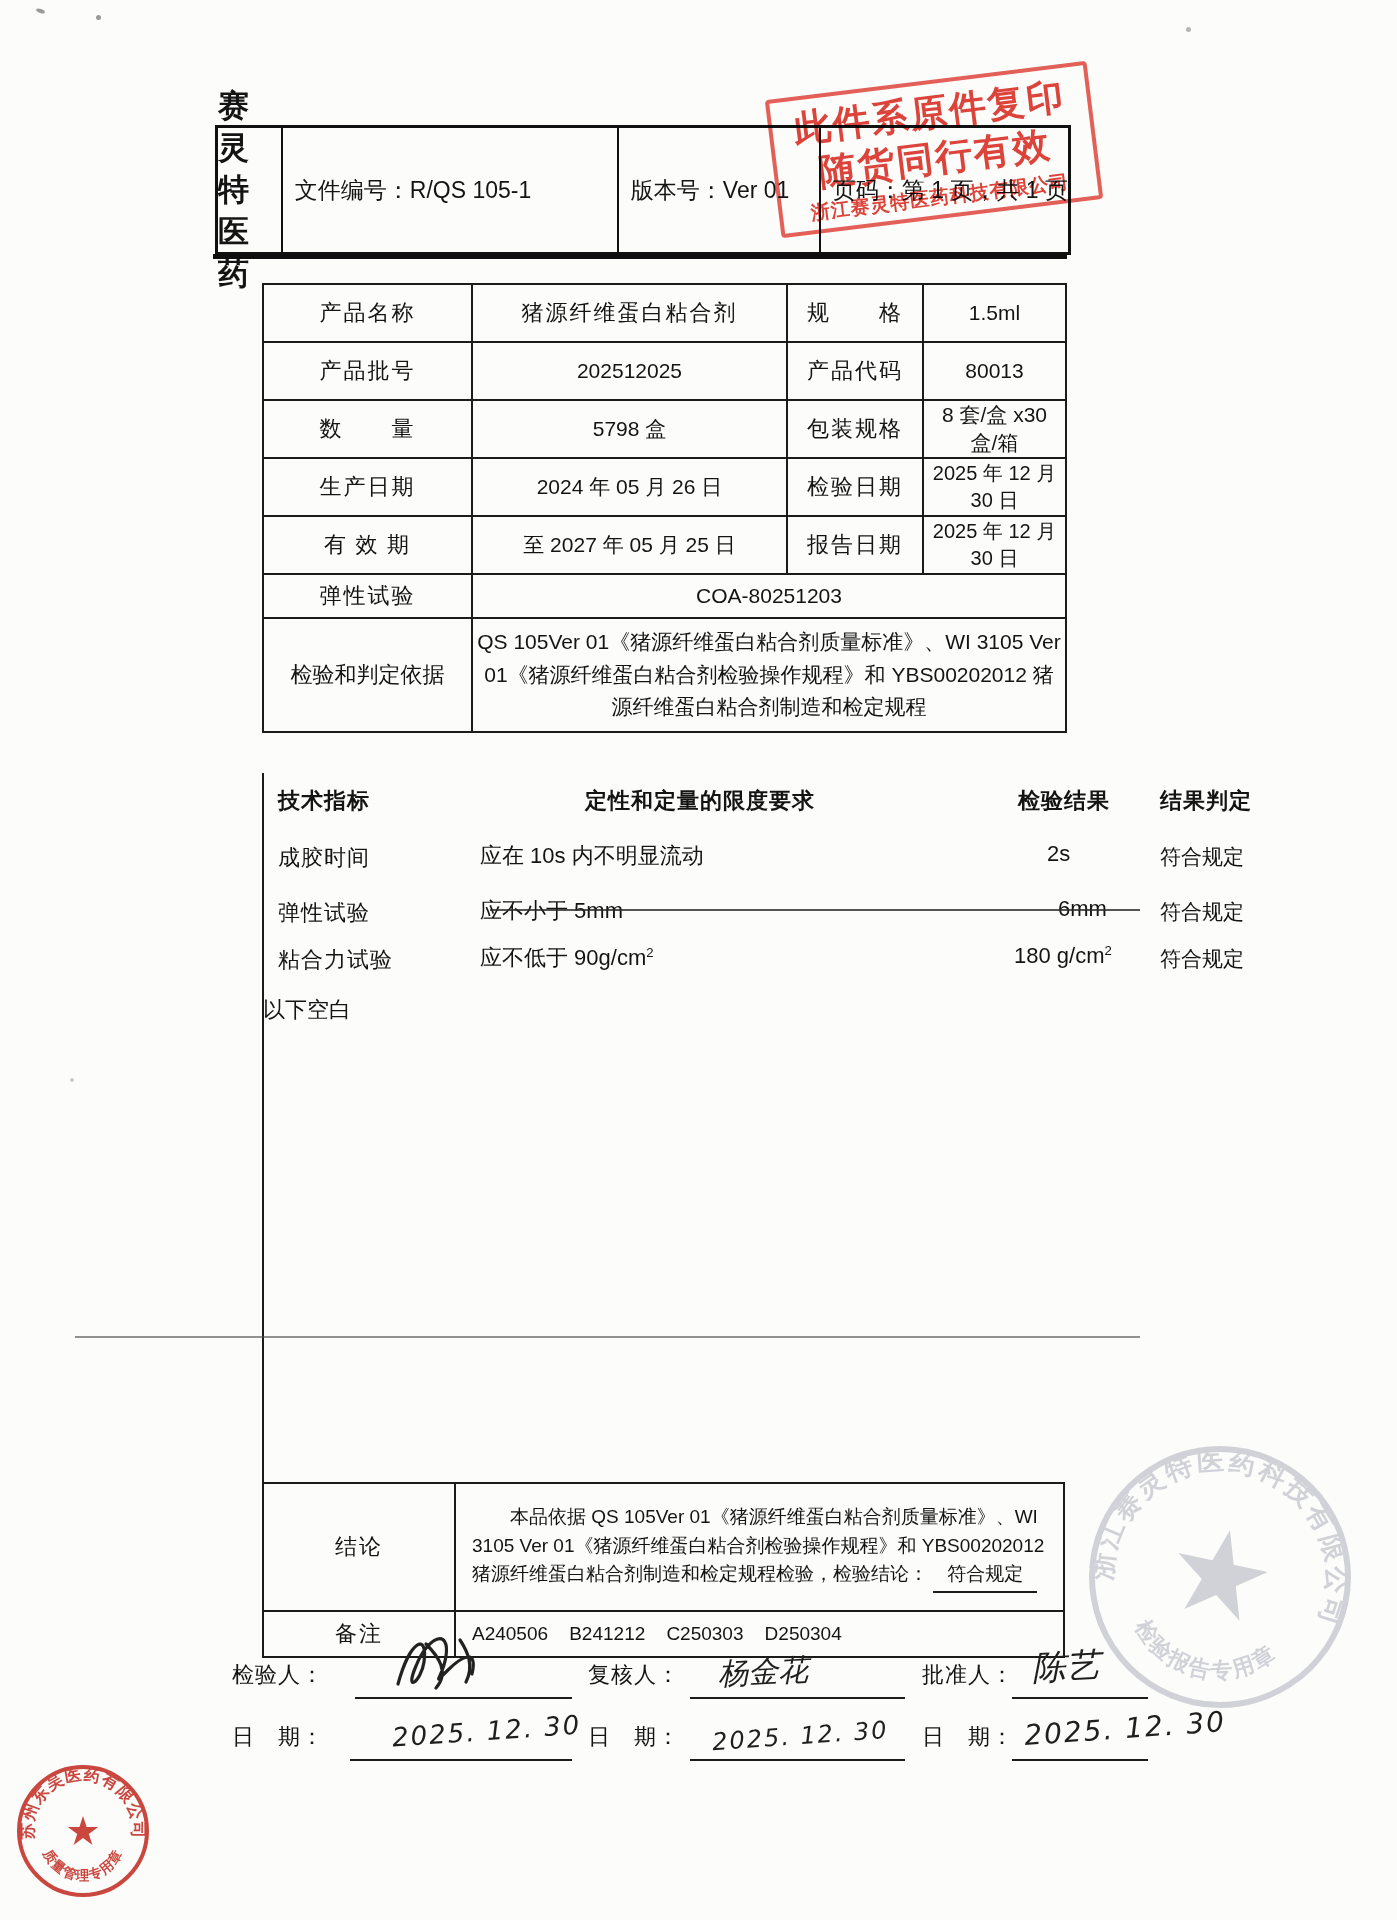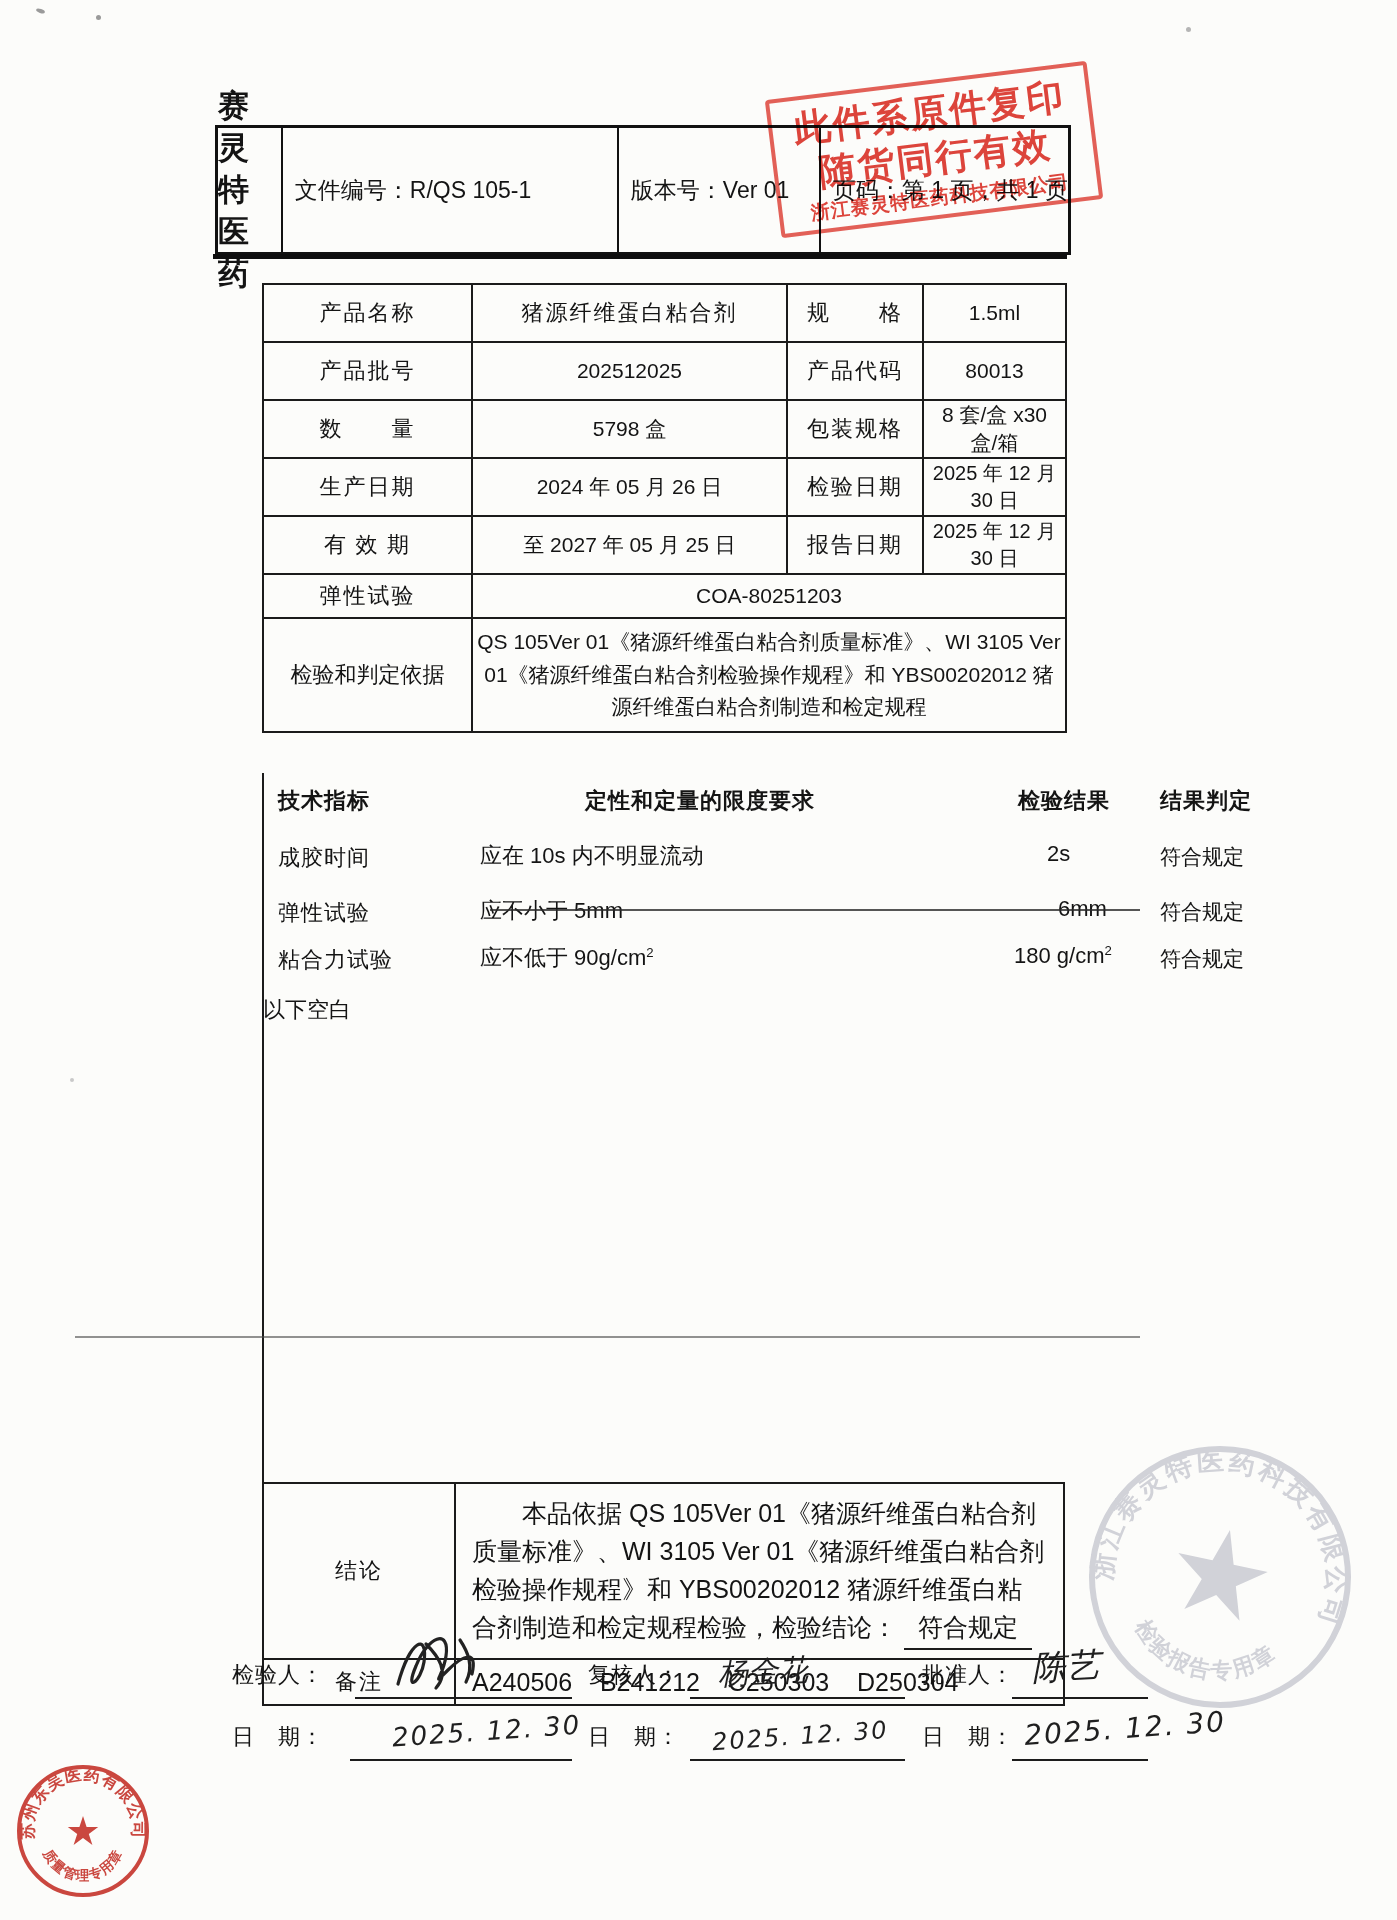--- a/index.html
+++ b/index.html
@@ -51,21 +51,21 @@
   .res-jud { position:absolute; font-size:21px;
              font-family:"Liberation Serif","DejaVu Serif",serif; }
   .blank-note { position:absolute; left:263px; top:995px; font-size:22px;
                 font-family:"Liberation Serif","DejaVu Serif",serif; }
   .artifact-1 { position:absolute; left:490px; top:909px; width:650px; height:2px; background:#2b2b2b; opacity:.8; }
   .fold-line  { position:absolute; left:75px;  top:1336px; width:1065px; height:2px; background:#4a4a4a; opacity:.6; }
 
   
   table.concl { position:absolute; left:262px; top:1482px; width:803px;
                 border-collapse:collapse; table-layout:fixed; }
-  table.concl td { border:2px solid #1b1b1b; font-size:25px; }
+  table.concl td { border:2px solid #1b1b1b; font-size:19px; }
   table.concl td.lbl { width:188px; text-align:center; letter-spacing:2px; font-size:22px;
                        font-family:"Liberation Serif","DejaVu Serif",serif; }
   td.concl-txt { padding:10px 16px 8px; line-height:1.52; text-indent:2em; height:108px; }
   .verdict { border-bottom:2px solid #1c1c1c; padding:0 14px 2px; text-indent:0; display:inline-block; }
   td.remarks-val { height:42px; padding-left:16px; white-space:pre; font-size:22px; }
 
   
   .sig-label { position:absolute; font-size:22px; letter-spacing:1px;
                font-family:"Liberation Serif","DejaVu Serif",serif; white-space:pre; }
   .sig-line { position:absolute; height:2px; background:#1c1c1c; }

